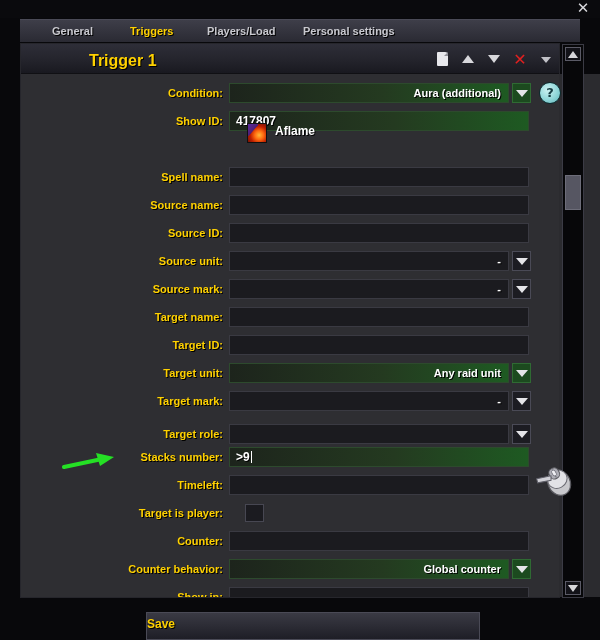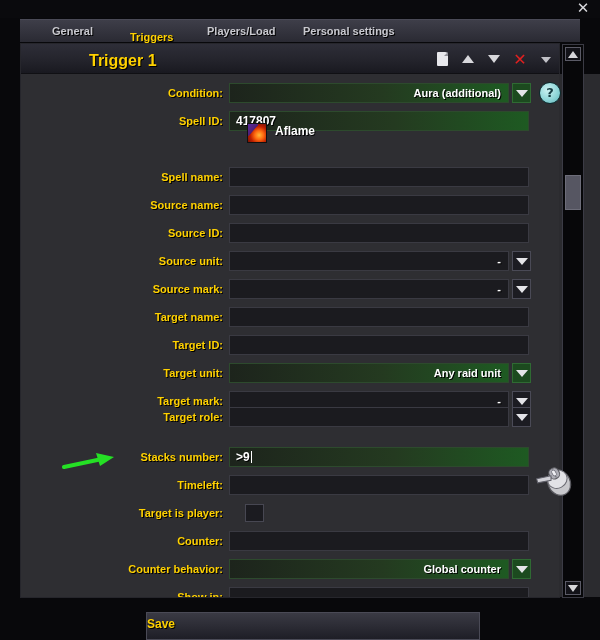--- a/index.html
+++ b/index.html
@@ -52,21 +52,21 @@
     top: 0;
     height: 22px;
     line-height: 22px;
     font-size: 11px;
     font-weight: bold;
     color: #c9c9cf;
     text-shadow: 1px 1px 0 #000;
     cursor: pointer;
     white-space: nowrap;
   }
-  .tab.active { color: #ffd100; margin-top: 6px; }
+  .tab.active { color: #ffd100; }
 
   
   .contentframe {
     position: absolute;
     left: 20px; top: 43px;
     width: 540px; height: 555px;
     background: #131317;
     border: 1px solid #26262c;
     box-sizing: border-box;
   }
@@ -391,21 +391,21 @@
           <div class="lbl">Condition:</div>
           <div class="field green dd">
             <span class="val">Aura (additional)</span>
           </div>
           <div class="ddbtn green">
             <div class="tri-dd"></div>
           </div>
           <div class="help-btn">?</div>
         </div>
         <div class="row" style="top: 36px;">
-          <div class="lbl">Spell ID:</div>
+          <div class="lbl">Show ID:</div>
           <div class="field green">
             <span class="val left">417807</span>
           </div>
         </div>
         <div class="row" style="top: 48px;">
           <div class="spell-icon"></div>
           <div class="spell-name">Aflame</div>
         </div>
         <div class="row" style="top: 92px;">
           <div class="lbl">Spell name:</div>
@@ -466,21 +466,21 @@
         </div>
         <div class="row" style="top: 316px;">
           <div class="lbl">Target mark:</div>
           <div class="field dd">
             <span class="val">-</span>
           </div>
           <div class="ddbtn">
             <div class="tri-dd"></div>
           </div>
         </div>
-        <div class="row" style="top: 332px;">
+        <div class="row" style="top: 349px;">
           <div class="lbl">Target role:</div>
           <div class="field dd">
             <span class="val"></span>
           </div>
           <div class="ddbtn">
             <div class="tri-dd"></div>
           </div>
         </div>
         <div class="row" style="top: 372px;">
           <div class="lbl">Stacks number:</div>

